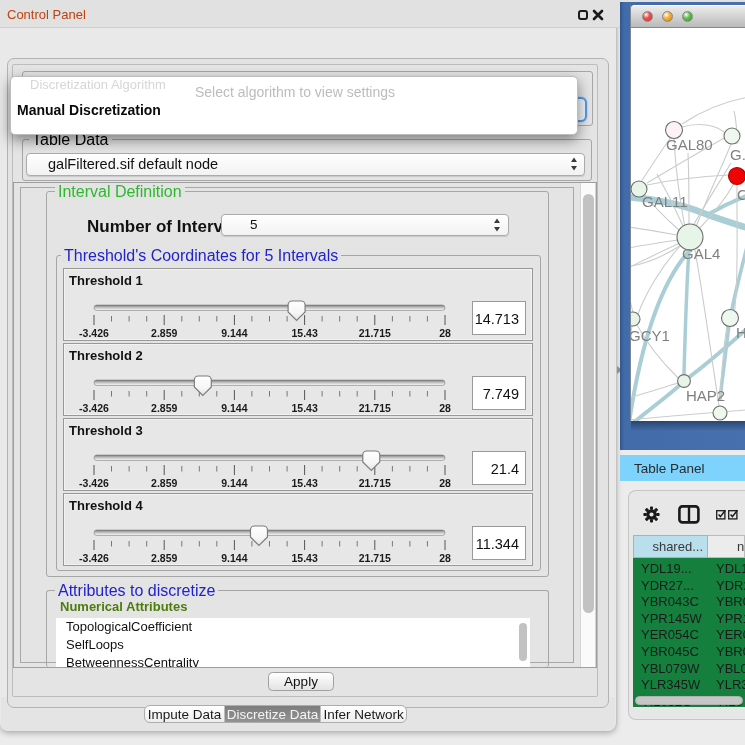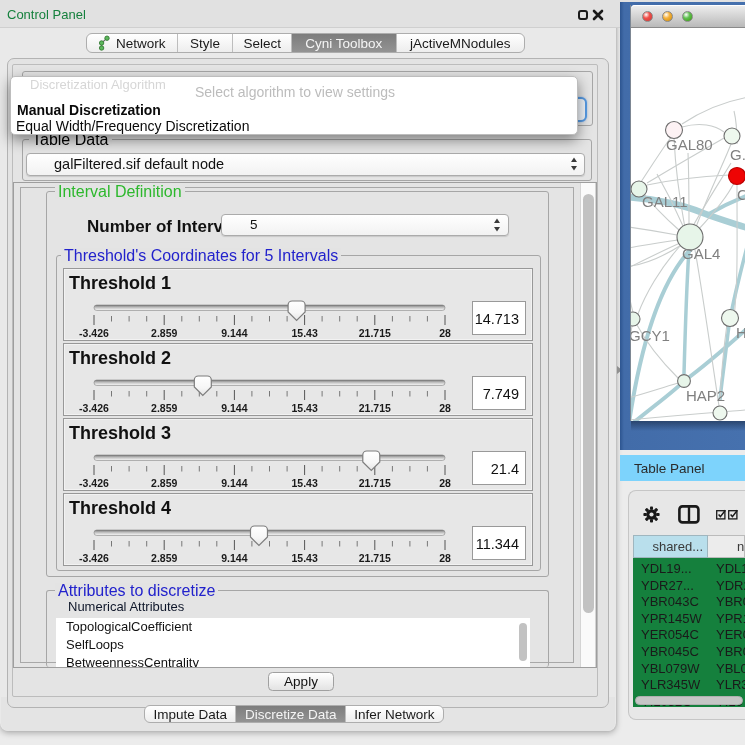--- a/index.html
+++ b/index.html
@@ -1,40 +1,40 @@
 <!DOCTYPE html>
 <html><head><meta charset="utf-8"><style>
 *{margin:0;padding:0;box-sizing:border-box}
 body{width:745px;height:745px;background:#ececec;font-family:"Liberation Sans",sans-serif;overflow:hidden}
 #root{position:relative;width:745px;height:745px;background:#ececec;overflow:hidden}
 .abs{position:absolute}
 
 #win{position:absolute;left:0px;top:0;width:616px;height:731px;background:#e9e9e9;border-radius:0 0 8px 8px;box-shadow:0 2px 6px rgba(0,0,0,0.28),1px 0 2px rgba(0,0,0,0.08)}
 #titlebar{position:absolute;left:0;top:0;width:100%;height:28px;background:#e1e1e1;border-bottom:1px solid #cfcfcf;border-radius:0}
-#titlebar .t{position:absolute;left:7px;top:7px;font-size:13px;color:#15803d}
+#titlebar .t{position:absolute;left:7px;top:7px;font-size:13px;color:#c2410c}
 #flt{position:absolute;left:577.5px;top:9.5px;width:10.5px;height:10.5px;border:2px solid #1a1a1a;border-radius:3px}
 
 .seg{position:absolute;display:flex;background:linear-gradient(#ffffff,#ededed);border:1px solid #adadad;border-radius:6px;overflow:hidden}
 .seg .s{display:flex;align-items:center;justify-content:center;font-size:13.5px;color:#1a1a1a;border-right:1px solid #bdbdbd;height:100%}
 .seg .s:last-child{border-right:none}
 .seg .sel{background:linear-gradient(#7d7d7d,#939393);color:#f5f5f5}
 #tabs{left:86px;top:33px;width:439px;height:20px}
-#btabs{left:144px;top:705px;width:300px;height:18px}
+#btabs{left:144px;top:705px;width:263px;height:18px}
 
 #content{position:absolute;left:7px;top:58px;width:602px;height:650px;background:#e3e3e3;border:1px solid #b3b3b3;border-radius:7px}
 .group{position:absolute;border:1px solid #a6a6a6;border-radius:3px}
 .gtitle{position:absolute;top:-8px;font-size:16px;background:#e3e3e3;padding:0 3px;line-height:15px}
 
 .combo{position:absolute;background:linear-gradient(#ffffff,#f2f2f2);border:1px solid #ababab;border-radius:4px;font-size:13.5px;color:#111;display:flex;align-items:center;box-shadow:0 1px 1px rgba(0,0,0,0.12)}
-.combo .cx{padding-left:27px;flex:1}
+.combo .cx{padding-left:21px;flex:1}
 
 #spane{position:absolute;left:13px;top:182px;width:584px;height:486px;background:#e4e4e4;border:1px solid #9e9e9e}
 #innerp{position:absolute;left:6px;top:4px;width:554px;height:476px;border:1px solid #a8a8a8;background:#e4e4e4}
 .thbox{position:absolute;left:63px;width:470px;height:73px;border:1px solid #989898;background:#e7e7e7;box-shadow:inset 0 0 0 1px #f2f2f2}
-.thlab{position:absolute;left:5px;top:4px;font-size:18px;font-weight:bold;color:#111}
+.thlab{position:absolute;left:5px;top:4px;font-size:13px;font-weight:bold;color:#111}
 .vbox{position:absolute;left:408px;top:32px;width:54px;height:34px;background:#fff;border:1px solid #999;font-size:14.5px;color:#111;}
 .vbox span{position:absolute;right:6px;top:9px}
 .bluet{color:#2222cc}
 .greent{color:#2db82d}
 
 #numlist{position:absolute;background:#fff;font-size:13px;color:#111}
 #numlist div{padding-left:10px;height:18px;line-height:18px}
 
 #popup{position:absolute;left:10px;top:76px;width:568px;height:59px;background:#fff;border:1px solid #bdbdbd;border-radius:5px;box-shadow:0 5px 14px rgba(0,0,0,0.45);overflow:hidden}
 
@@ -58,32 +58,20 @@
 <div id="root">
     <div id="win"></div>
     <div class="abs" style="left:1px;top:697px;width:614px;height:34px;background:#e4e4e4;border-radius:0 0 8px 8px"></div>
     <div id="titlebar">
       <span class="t">Control Panel</span>
     </div>
     <div id="flt"></div>
     <svg class="abs" style="left:592px;top:9px" width="12" height="12">
       <path d="M2,2 L10,10 M10,2 L2,10" stroke="#1a1a1a" stroke-width="2.6" stroke-linecap="round"></path>
     </svg>
-    <div id="tabs" class="seg">
-      <div class="s" style="width:91px"><svg width="12" height="16" style="margin-right:6px">
-          <path d="M9,3.2 L3.6,8 L3.6,13" stroke="#666" stroke-width="1.1" fill="none"></path>
-          <circle cx="9" cy="3.2" r="2.2" fill="#5cb85c" stroke="#357a35" stroke-width="0.9"></circle>
-          <circle cx="3.6" cy="8" r="2.2" fill="#5cb85c" stroke="#357a35" stroke-width="0.9"></circle>
-          <circle cx="3.6" cy="13" r="2.2" fill="#5cb85c" stroke="#357a35" stroke-width="0.9"></circle>
-        </svg>Network</div>
-      <div class="s" style="width:56px">Style</div>
-      <div class="s" style="width:59px">Select</div>
-      <div class="s sel" style="width:105px">Cyni Toolbox</div>
-      <div class="s" style="width:128px">jActiveMNodules</div>
-    </div>
     <div id="content"></div>
     <div class="abs" style="left:12px;top:64px;width:586px;height:633px;border:1px solid #bcbcbc;border-radius:2px;background:#e4e4e4"></div>
     <div class="abs" style="left:22px;top:71px;width:571px;height:55px;border:1px solid #a6a6a6;border-radius:3px"></div>
     <div class="group" style="left:22px;top:139px;width:570px;height:42px">
       <span class="gtitle" style="left:6px">Table Data</span>
     </div>
     <div class="combo" style="left:26px;top:152.5px;width:559px;height:23.5px;font-size:14.5px">
       <span class="cx">galFiltered.sif default node</span>
       <svg width="18" height="18" style="margin-right:1px">
         <path d="M9,2.5 L12,7 L6,7 Z" fill="#3a3a3a"></path>
@@ -305,33 +293,32 @@
         <text x="381.0" y="68" font-family="Liberation Sans, sans-serif" font-size="10.5" font-weight="bold" fill="#1a1a1a" text-anchor="middle">28</text>
         <path d="M 186.46754279895626,36.0 a4,4 0 0 1 4,-4 h 9.0 a4,4 0 0 1 4,4 v 7 L 194.96754279895626,51.5 L 186.46754279895626,43.0 Z" fill="url(#th)" stroke="#7d7d7d" stroke-width="1.2"></path>
       </svg>
       <div class="vbox">
         <span>11.344</span>
       </div>
     </div>
     <div class="group" style="left:46px;top:590px;width:503px;height:77px;border-bottom:none">
       <span class="gtitle bluet" style="left:8px">Attributes to discretize</span>
     </div>
-    <div class="abs" style="left:68px;top:599px;font-size:13px;font-weight:normal;color:#0f172a">Numerical Attributes</div>
+    <div class="abs" style="left:60px;top:599px;font-size:13px;font-weight:bold;color:#4d7c0f">Numerical Attributes</div>
     <div id="numlist" class="abs" style="left:56px;top:618px;width:474px;height:49px;overflow:hidden">
       <div>TopologicalCoefficient</div>
       <div>SelfLoops</div>
       <div>BetweennessCentrality</div>
     </div>
     <div class="abs" style="left:519px;top:623px;width:8px;height:38px;background:#c2c2c2;border-radius:4px"></div>
     <div class="abs" style="left:566px;top:97px;width:21px;height:25px;background:#eef3f9;border:2.5px solid #569ae2;border-radius:6px;box-shadow:0 0 2px #8ab4e8"></div>
     <div id="popup">
       <div class="abs" style="left:19px;top:0px;font-size:13px;font-weight:normal;color:#d6d6d6">Discretization Algorithm</div>
       <div class="abs" style="left:184px;top:7px;font-size:14px;color:#bcbcbc">Select algorithm to view settings</div>
       <div class="abs" style="left:6px;top:25px;font-size:14px;font-weight:bold;color:#0a0a0a">Manual Discretization</div>
-      <div class="abs" style="left:5px;top:40.5px;font-size:14px;color:#0a0a0a">Equal Width/Frequency Discretization</div>
     </div>
     <div id="apply">Apply</div>
     <div id="btabs" class="seg" style="font-size:13px">
       <div class="s" style="width:96px">Impute Data</div>
       <div class="s sel" style="width:115px">Discretize Data</div>
       <div class="s" style="width:102px">Infer Network</div>
     </div>
     <div class="abs" style="left:617px;top:366px;width:0;height:0;border-left:5px solid #909090;border-top:4px solid transparent;border-bottom:4px solid transparent"></div>
     <div id="netwin"></div>
     <div id="nettitle"></div>

